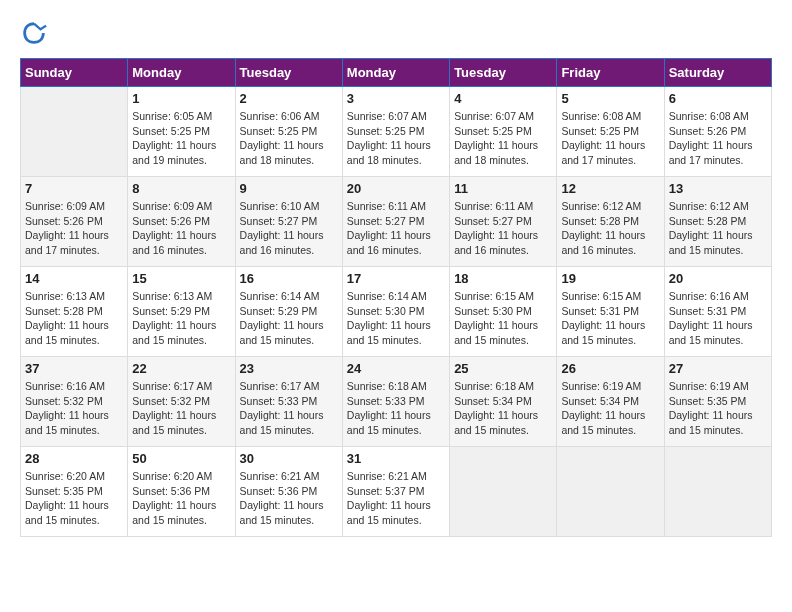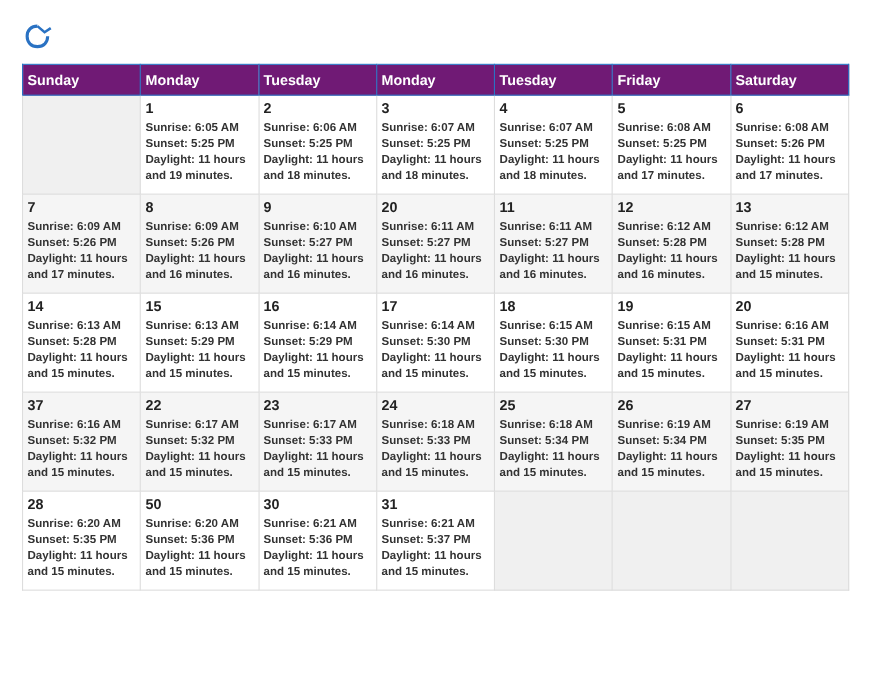--- a/index.html
+++ b/index.html
@@ -76,21 +76,20 @@
     .day-num {
       font-weight: bold;
       font-size: 13px;
       margin-bottom: 3px;
       color: #222;
     }
     .day-info {
       font-size: 10.5px;
       color: #333;
       line-height: 1.4;
-      font-weight: bold;
     }
     .empty-cell {
       background: #f9f9f9;
     }
     tbody tr:nth-child(odd) td {
       background: #fff;
     }
     tbody tr:nth-child(even) td {
       background: #f5f5f5;
     }

